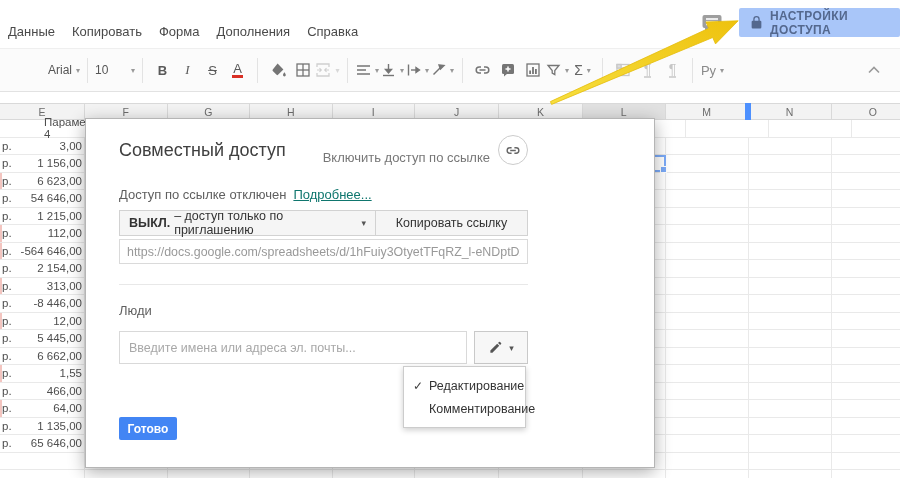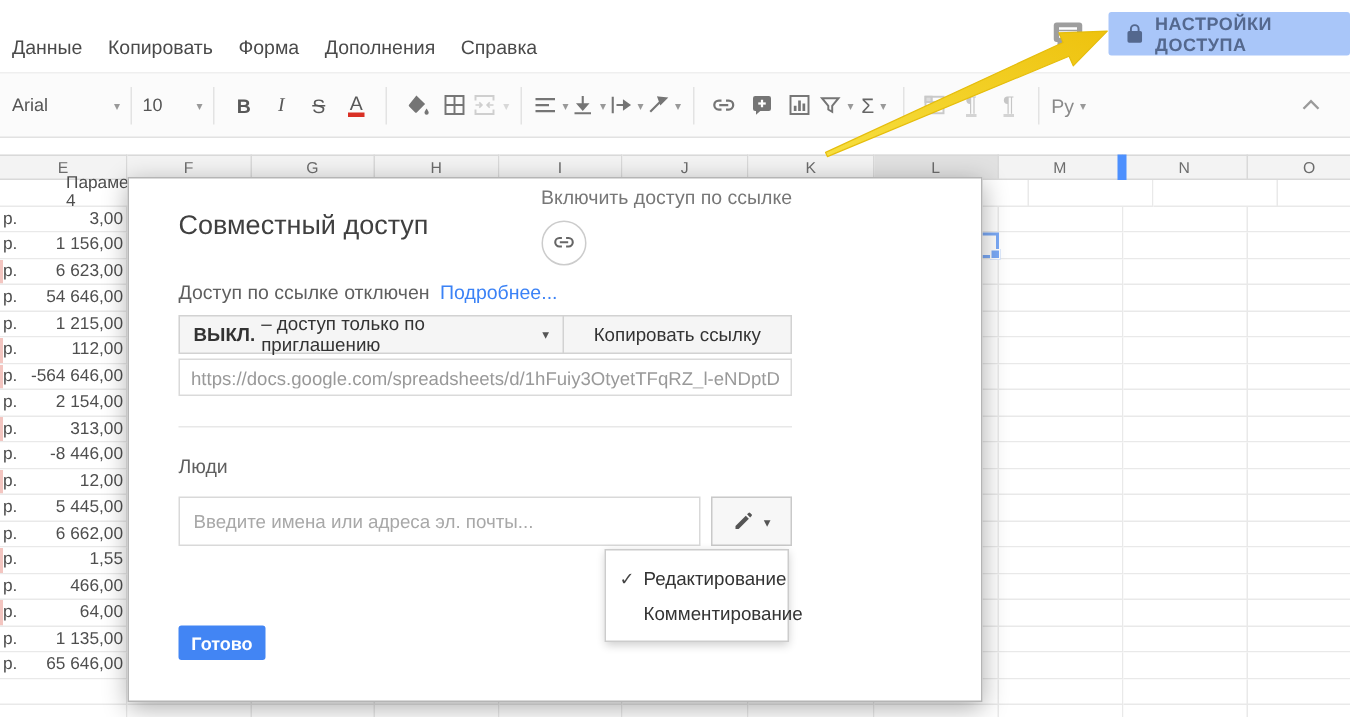--- a/index.html
+++ b/index.html
@@ -49,25 +49,25 @@
             box-sizing:border-box;background:transparent;}
   .sel-handle{position:absolute;right:-3px;bottom:-3px;width:5px;height:5px;background:#7baaf7;border:1px solid #fff;}
   .hdr-marker{position:absolute;left:745px;top:11px;width:6px;height:17px;background:#4d90fe;}
 
   
   .dialog{position:absolute;left:85px;top:118px;width:570px;height:350px;background:#fff;
           border:1px solid #b5b5b5;box-shadow:0 4px 16px rgba(0,0,0,.32);box-sizing:border-box;z-index:10;}
   .dlg-header{position:absolute;left:33px;top:12px;width:409px;height:38px;display:flex;
               align-items:center;justify-content:space-between;}
   .dlg-title{font-size:18px;color:#404040;}
-  .enable-link{display:flex;align-items:flex-start;gap:8px;font-size:13px;color:#777;flex-direction:column;}
+  .enable-link{display:flex;align-items:flex-end;gap:8px;font-size:13px;color:#777;}
   .link-circle{width:28px;height:28px;border:1px solid #ccc;border-radius:50%;display:flex;
                align-items:center;justify-content:center;}
   .status-row{position:absolute;left:33px;top:68px;font-size:13px;color:#5f5f5f;display:flex;gap:7px;}
-  .blue-link{color:#3b82f6;}
+  .blue-link{color:#0f766e;text-decoration:underline;}
   .access-bar{position:absolute;left:33px;top:91px;width:409px;height:26px;display:flex;}
   .access-dd{flex:none;width:257px;background:#f5f5f5;border:1px solid #d2d2d2;box-sizing:border-box;
              display:flex;align-items:center;padding:0 9px;font-size:12.5px;color:#333;}
   .access-dd .bold{font-weight:bold;margin-right:4px;}
   .copy-btn{flex:1;background:#f5f5f5;border:1px solid #d2d2d2;border-left:none;box-sizing:border-box;
             display:flex;align-items:center;justify-content:center;font-size:12.5px;color:#333;}
   .url-input{position:absolute;left:33px;top:120px;width:409px;height:25px;border:1px solid #dadada;
              box-sizing:border-box;padding:0 7px;font-size:12.4px;color:#999;
              font-family:"Liberation Sans",sans-serif;background:#fff;outline:none;}
   .divider{position:absolute;left:33px;top:165px;width:409px;border-top:1px solid #e8e8e8;}
@@ -118,21 +118,21 @@
       <span style="display:flex;">
         <svg width="11" height="13" viewBox="0 0 12 14" fill="#54688e">
           <path d="M10 5h-.5V3.5a3.5 3.5 0 0 0-7 0V5H2a1.3 1.3 0 0 0-1.3 1.3v6A1.3 1.3 0 0 0 2 13.6h8a1.3 1.3 0 0 0 1.3-1.3v-6A1.3 1.3 0 0 0 10 5zM3.9 3.5a2.1 2.1 0 0 1 4.2 0V5H3.9V3.5z"></path>
         </svg>
       </span>
       <span>НАСТРОЙКИ ДОСТУПА</span>
     </div>
   </div>
 
   <div class="toolbar">
-    <div class="tb-btn" style="width:72px;justify-content:space-between;">
+    <div class="tb-btn" style="width:72px;justify-content:flex-end;">
       <span class="tb-label">Arial</span>
       <span class="caret">▾</span>
     </div>
     <span class="tb-sep"></span>
     <div class="tb-btn" style="width:40px;justify-content:space-between;">
       <span class="tb-label">10</span>
       <span class="caret">▾</span>
     </div>
     <span class="tb-sep"></span>
     <div class="tb-btn">

